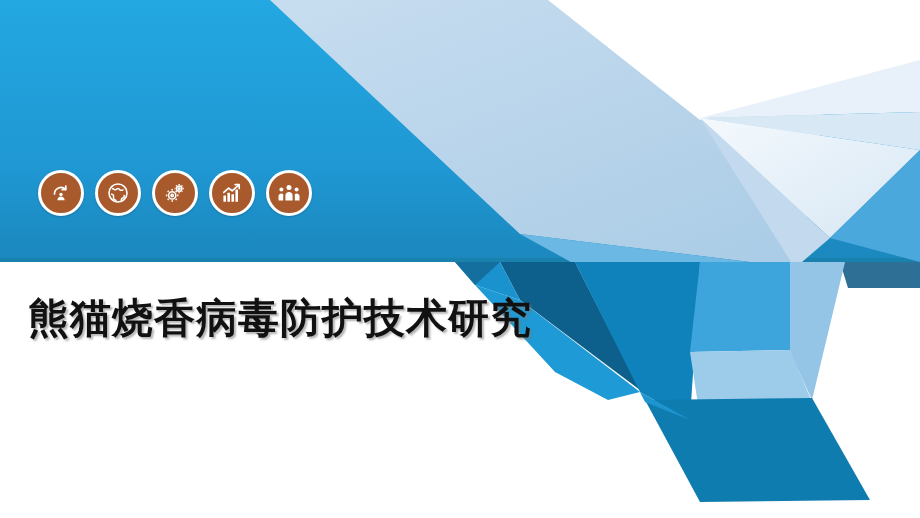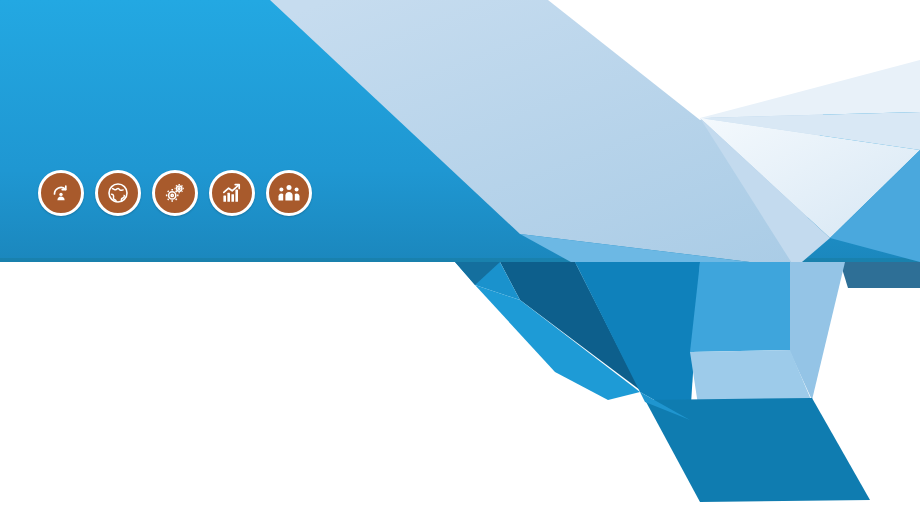--- a/index.html
+++ b/index.html
@@ -215,14 +215,15 @@
           <circle cx="4.4" cy="8.4" r="2"></circle>
           <path d="M1.5 19.6v-4.3c0-1.6 1.3-2.8 2.9-2.8 .7 0 1.3.2 1.8.6v6.5z"></path>
           <circle cx="19.6" cy="8.4" r="2"></circle>
           <path d="M22.5 19.6v-4.3c0-1.6-1.3-2.8-2.9-2.8-.7 0-1.3.2-1.8.6v6.5z"></path>
         </svg>
       </span>
     </div>
 
   </div>
 
+  <div id="slide-title">熊猫烧香病毒防护技术研究</div>
 
 </div>
 
 </body></html>

